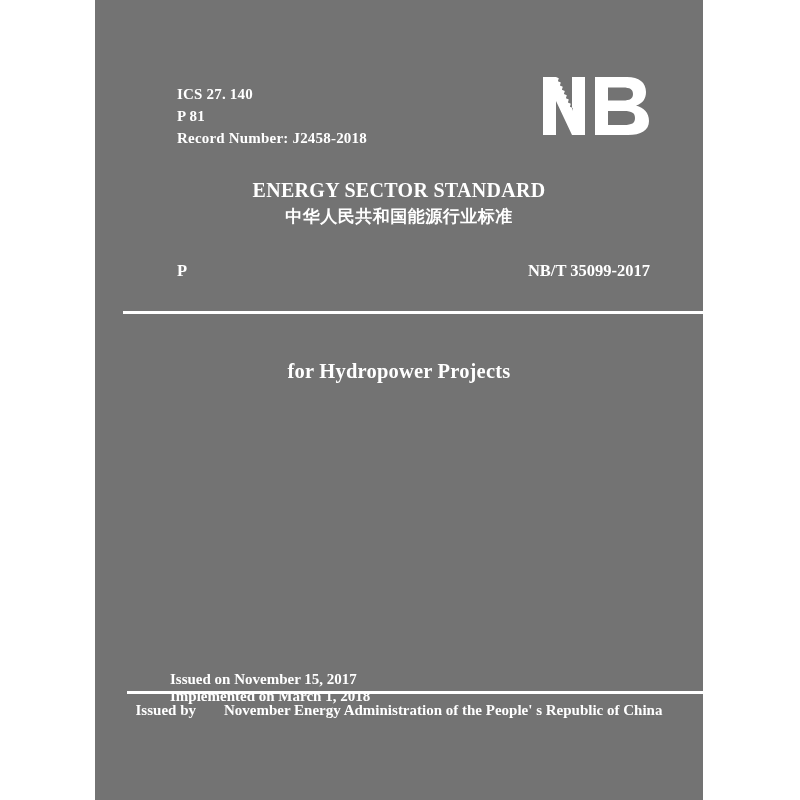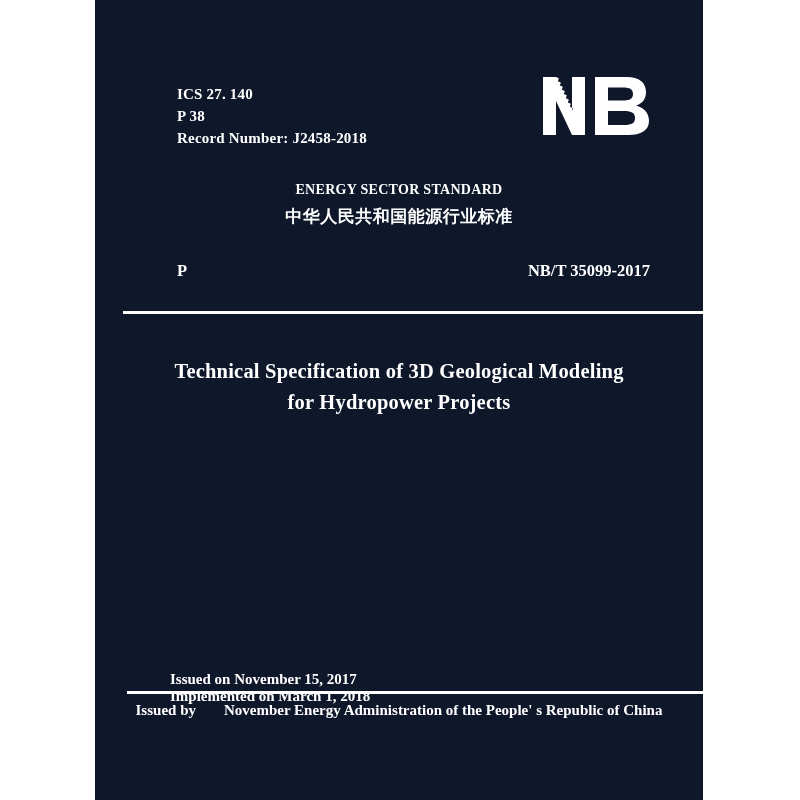--- a/index.html
+++ b/index.html
@@ -16,21 +16,21 @@
     height: 800px;
     background: #ffffff;
     overflow: hidden;
   }
   .cover {
     position: absolute;
     left: 95px;
     top: 0;
     width: 608px;
     height: 800px;
-    background: #0f172a;
+    background: #737373;
     color: #ffffff;
   }
 
   
   .id-block {
     position: absolute;
     left: 82px;
     top: 83px;
     font-size: 15px;
     font-weight: bold;
@@ -51,21 +51,21 @@
 
   
   .std-block {
     position: absolute;
     left: 0;
     right: 0;
     top: 178px;
     text-align: center;
   }
   .std-en {
-    font-size: 14px;
+    font-size: 20px;
     font-weight: bold;
     line-height: 24px;
     letter-spacing: 0.3px;
     white-space: nowrap;
   }
   .zh {
     font-family: "Liberation Sans", "DejaVu Sans", sans-serif;
     font-weight: bold;
   }
   .std-zh {
@@ -149,21 +149,21 @@
   .issued-by .gap { display: inline-block; width: 28px; }
 </style>
 </head>
 <body>
 
 <div class="page">
   <div class="cover">
 
     <div class="id-block">
       <div>ICS 27. 140</div>
-      <div>P 38</div>
+      <div>P 81</div>
       <div>Record Number: J2458-2018</div>
     </div>
 
     <div class="nb-logo">
       <svg viewBox="0 0 107 58" role="img" aria-label="NB">
         <path fill="#ffffff" fill-rule="evenodd" d="
           M0,0 H13
           L15.8,1.3 L14.9,4.2 L17.8,5.5 L16.9,8.5 L19.8,9.8 L18.9,12.7
           L21.8,14.1 L20.9,17 L23.8,18.3 L22.9,21.2 L25.8,22.6 L24.9,25.5
           L27.8,26.8 L26.9,29.7 L29.8,31.1 L29,34
@@ -181,21 +181,20 @@
     </div>
 
     <div class="code-row">
       <span>P</span>
       <span>NB/T 35099-2017</span>
     </div>
 
     <div class="rule rule1"></div>
 
     <div class="title-block">
-      <div class="title-en">Technical Specification of 3D Geological Modeling</div>
       <div class="title-en">for Hydropower Projects</div>
     </div>
 
     <div class="dates-row">
       <span>Issued on November 15, 2017</span>
       <span>Implemented on March 1, 2018</span>
     </div>
 
     <div class="rule rule2"></div>
 

